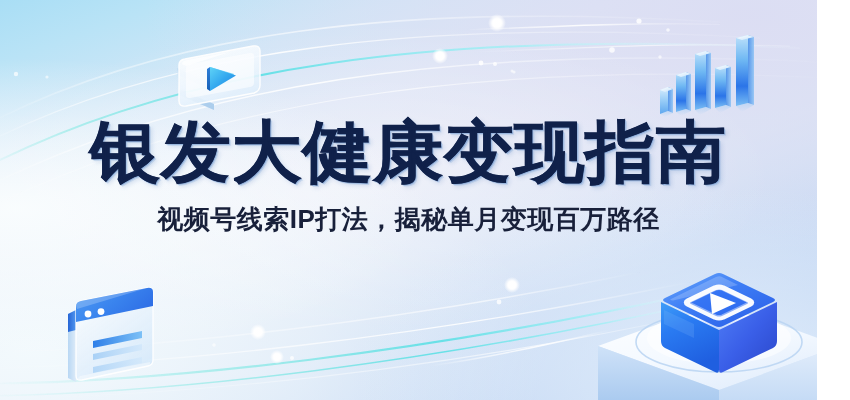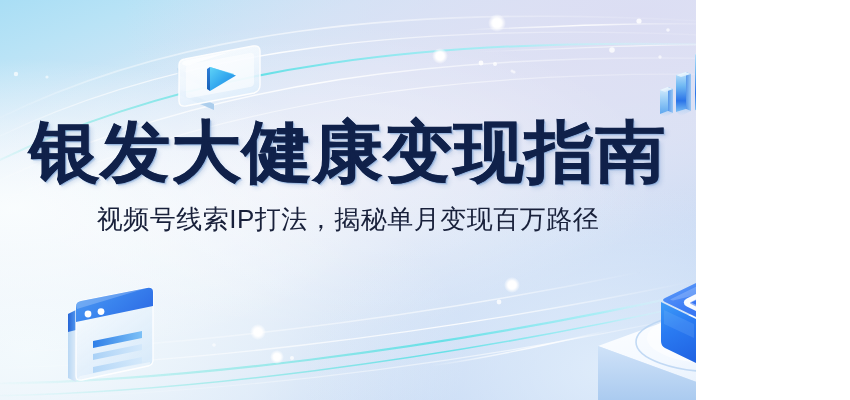--- a/index.html
+++ b/index.html
@@ -7,21 +7,21 @@
     margin: 0;
     padding: 0;
     background: #ffffff;
   }
   body {
     font-family: "Liberation Sans", "DejaVu Sans", sans-serif;
   }
 
   .banner {
     position: relative;
-    width: 696px;
+    width: 817px;
     height: 400px;
     overflow: hidden;
     background: #ec4899;
   }
 
   
   .bg-base {
     position: absolute;
     inset: 0;
     background:
@@ -110,21 +110,21 @@
       2px 2px 0 rgba(140,175,218,0.32),
       3px 3px 4px rgba(90,130,190,0.22);
     -webkit-text-stroke: 0.6px #10214a;
     transform: scaleX(1.04);
   }
   .subtitle {
     margin: 20px 0 0 0;
     font-family: "Liberation Sans", "DejaVu Sans", sans-serif;
     font-size: 26px;
     line-height: 1.1;
-    font-weight: 400;
+    font-weight: 700;
     color: #18203a;
     letter-spacing: 0.5px;
   }
 
   
   .decor { position: absolute; z-index: 20; }
   #play-card-deco   { left: 170px; top: 38px;  width: 100px; height: 80px; }
   #bar-chart-deco   { left: 660px; top: 18px;  width: 110px; height: 110px; }
   #doc-card-deco    { left: 62px;  top: 282px; width: 130px; height: 120px; }
   #video-icon-deco  { left: 588px; top: 262px; width: 262px; height: 142px; }

